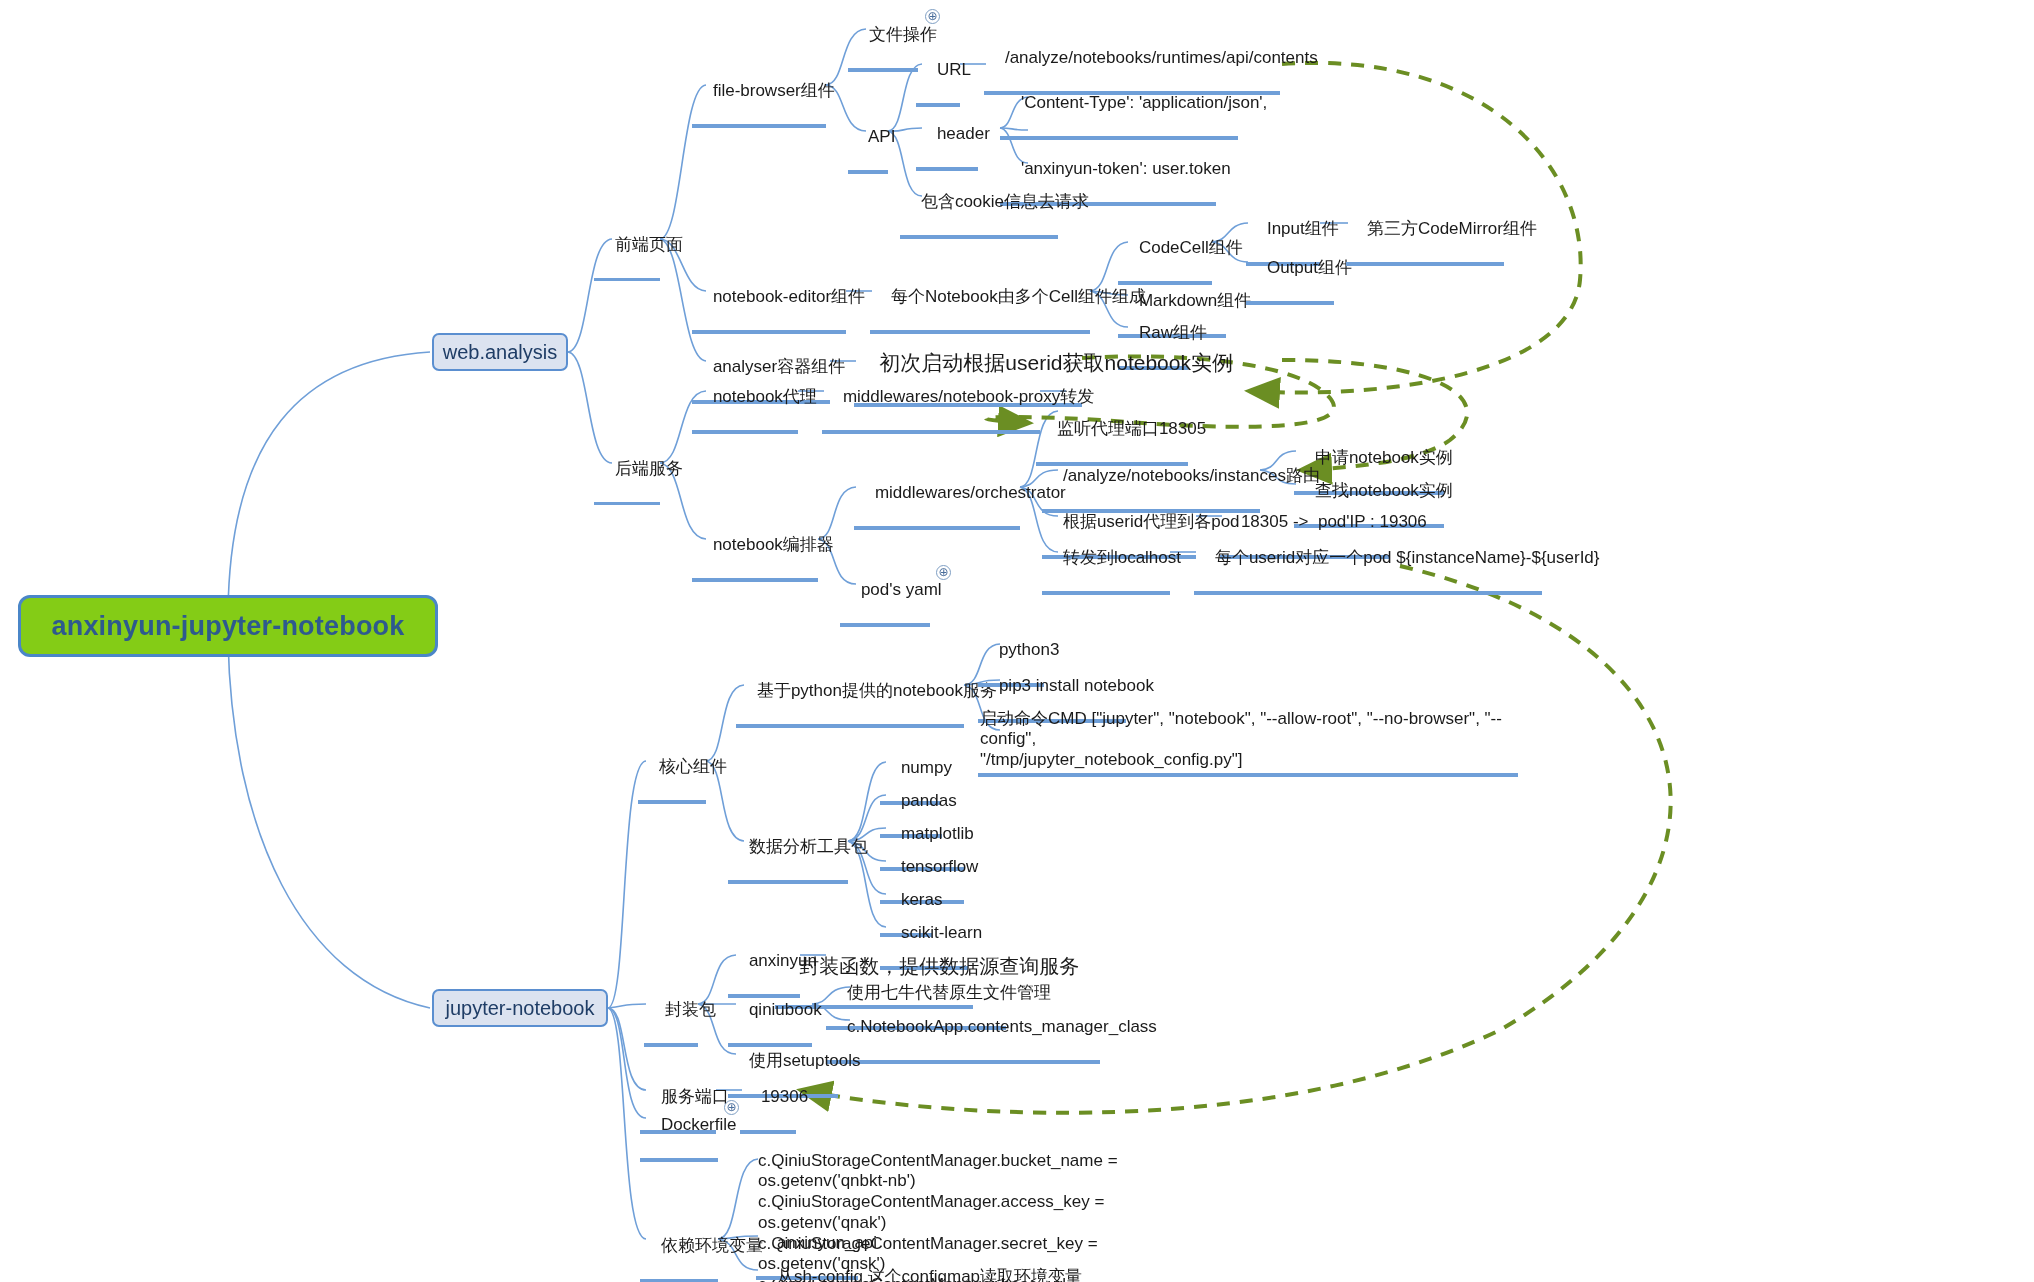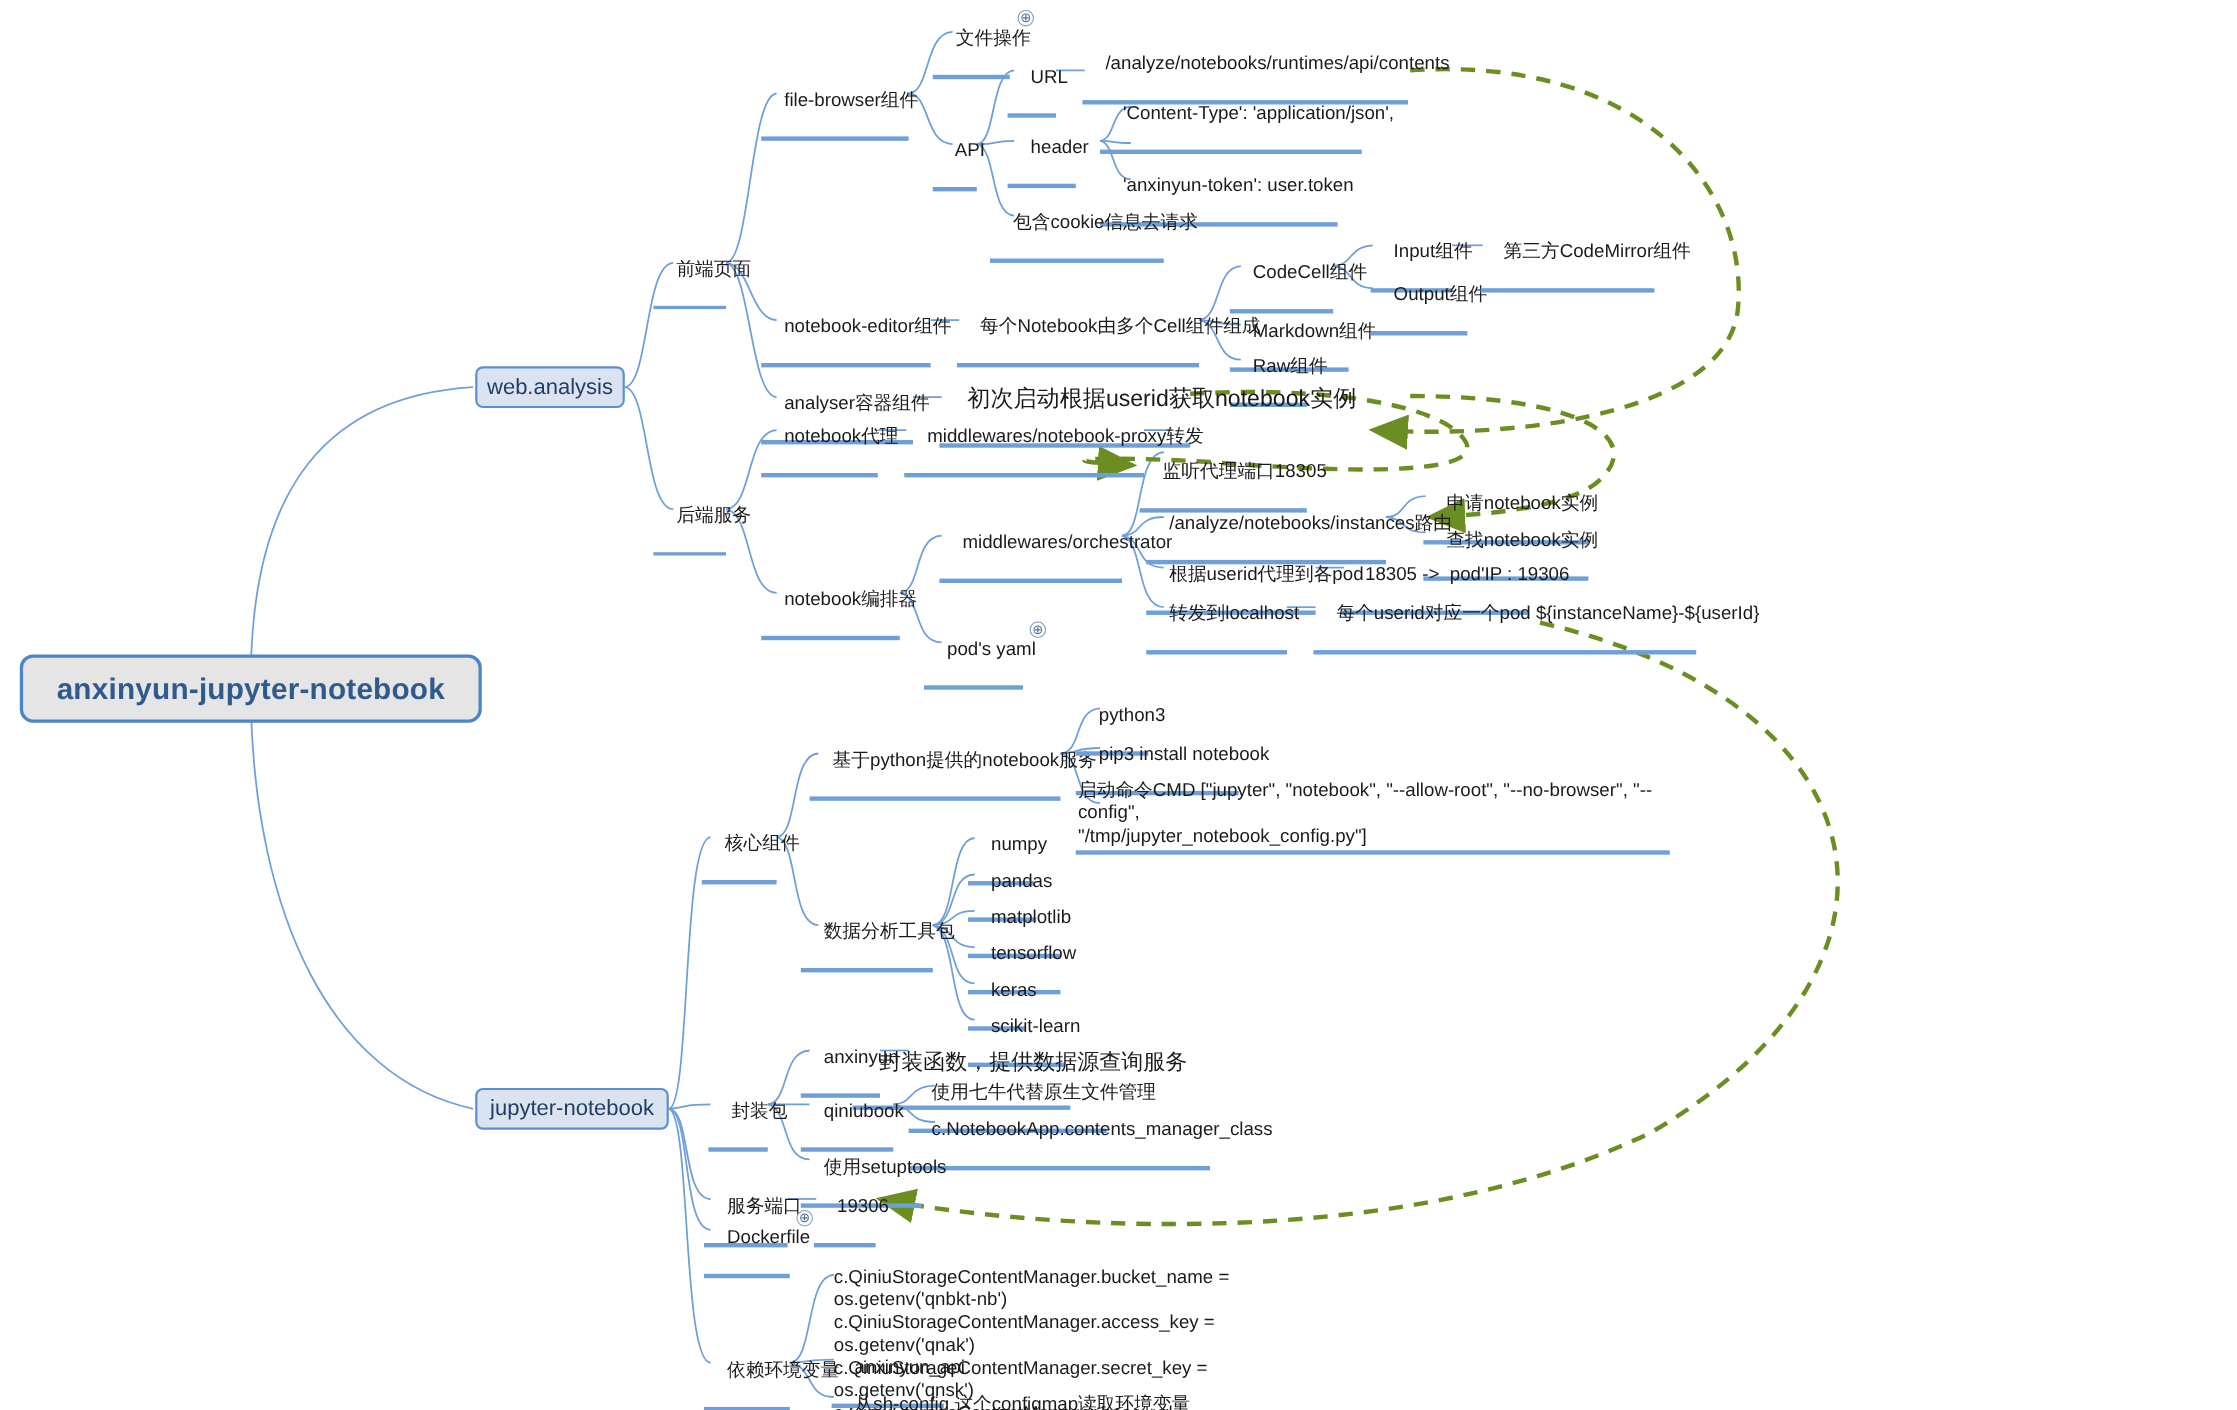--- a/index.html
+++ b/index.html
@@ -7,21 +7,21 @@
     font-family:"Liberation Sans","DejaVu Sans",sans-serif;
     width:2034px;height:1282px;position:relative;overflow:hidden;
     color:#1a1a1a;
   }
   #canvas{position:absolute;left:0;top:0;width:2034px;height:1282px;}
   svg.links{position:absolute;left:0;top:0;width:2034px;height:1282px;pointer-events:none;}
 
   
   .root-node{
     position:absolute;
-    background:#e5e5e5;
+    background:#84cc16;
     border:3px solid #4a86c8;
     border-radius:12px;
     color:#2e5a8e;
     font-weight:bold;
     display:flex;align-items:center;justify-content:center;
     letter-spacing:.2px;
     box-sizing:border-box;
     white-space:nowrap;
   }
 

